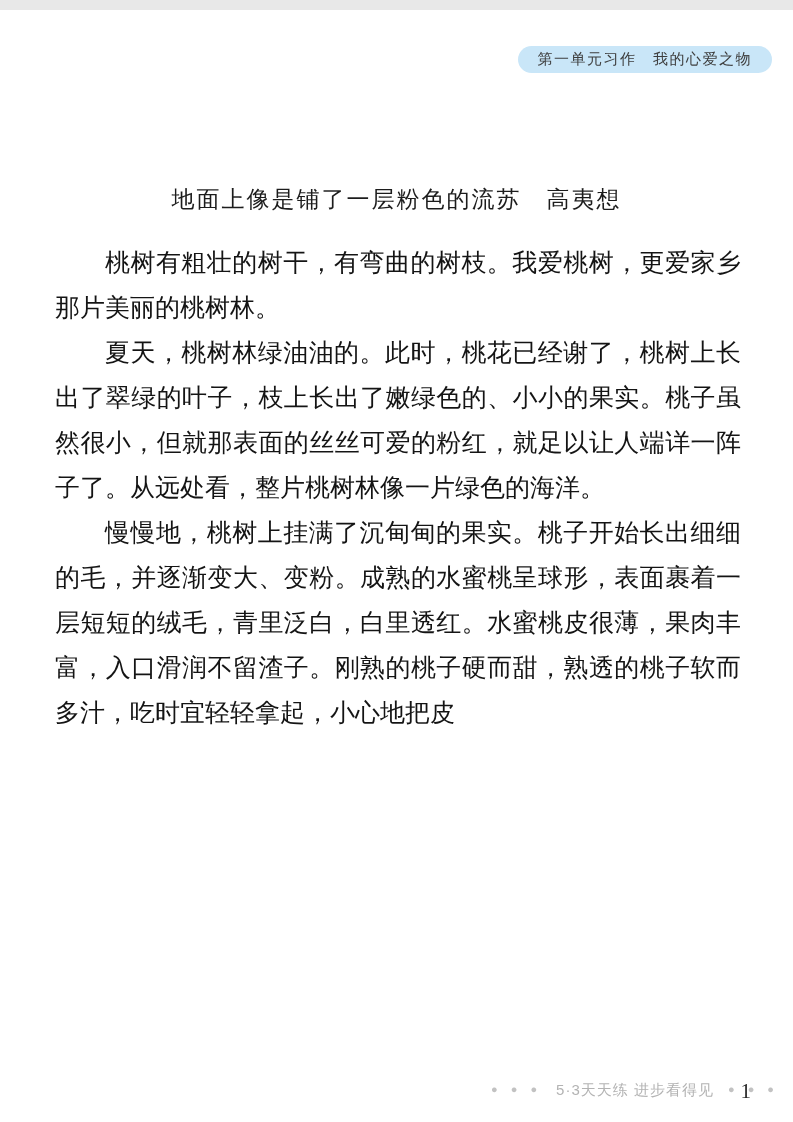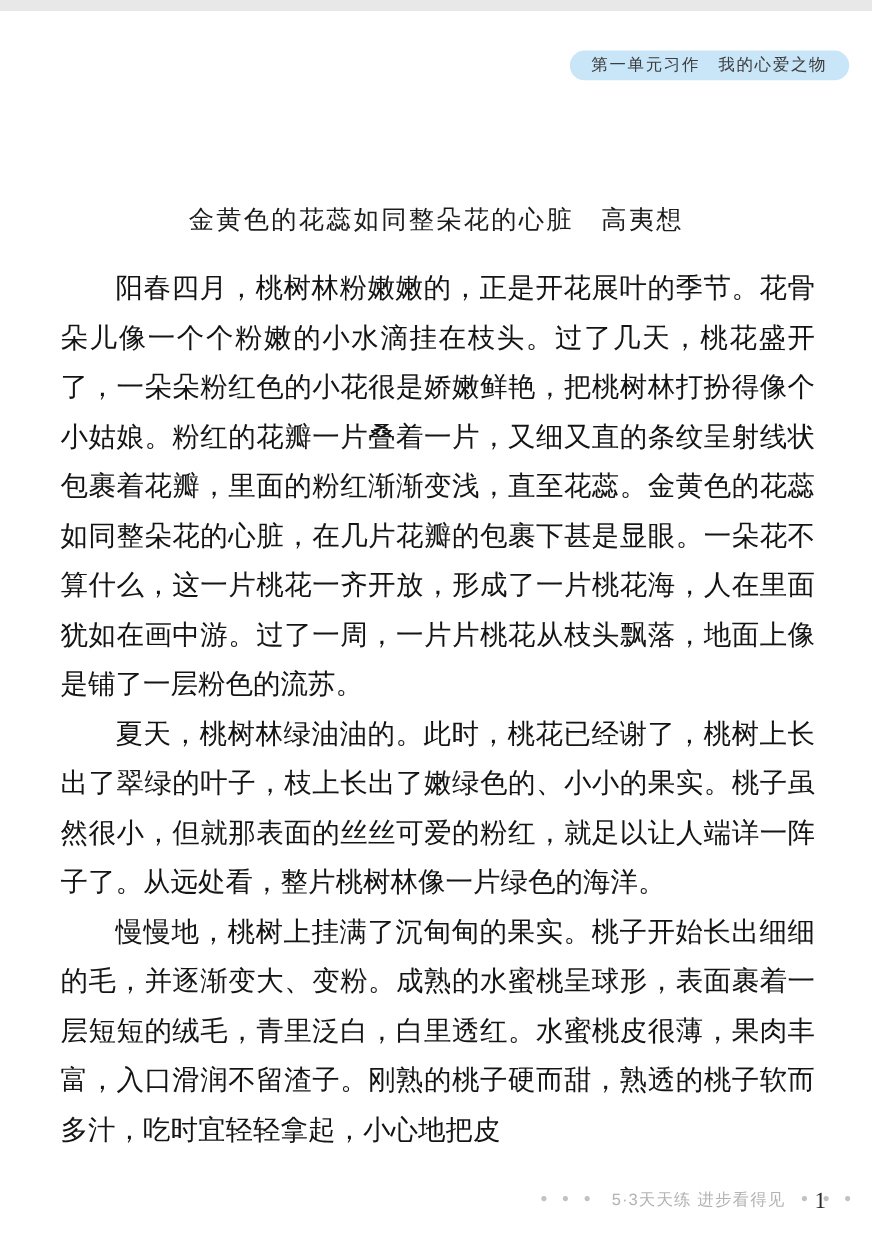--- a/index.html
+++ b/index.html
@@ -125,24 +125,24 @@
   }
 </style>
 </head>
 <body>
 
 <div class="page">
 
   <div class="unit-badge">第一单元习作　我的心爱之物</div>
 
 
-  <div class="byline">金黄色的花蕊如同整朵花的心脏　高夷想</div>
+  <div class="byline">地面上像是铺了一层粉色的流苏　高夷想</div>
 
   <div class="article">
-    <p>阳春四月，桃树林粉嫩嫩的，正是开花展叶的季节。花骨朵儿像一个个粉嫩的小水滴挂在枝头。过了几天，桃花盛开了，一朵朵粉红色的小花很是娇嫩鲜艳，把桃树林打扮得像个小姑娘。粉红的花瓣一片叠着一片，又细又直的条纹呈射线状包裹着花瓣，里面的粉红渐渐变浅，直至花蕊。金黄色的花蕊如同整朵花的心脏，在几片花瓣的包裹下甚是显眼。一朵花不算什么，这一片桃花一齐开放，形成了一片桃花海，人在里面犹如在画中游。过了一周，一片片桃花从枝头飘落，地面上像是铺了一层粉色的流苏。</p>
+    <p>桃树有粗壮的树干，有弯曲的树枝。我爱桃树，更爱家乡那片美丽的桃树林。</p>
     <p>夏天，桃树林绿油油的。此时，桃花已经谢了，桃树上长出了翠绿的叶子，枝上长出了嫩绿色的、小小的果实。桃子虽然很小，但就那表面的丝丝可爱的粉红，就足以让人端详一阵子了。从远处看，整片桃树林像一片绿色的海洋。</p>
     <p>慢慢地，桃树上挂满了沉甸甸的果实。桃子开始长出细细的毛，并逐渐变大、变粉。成熟的水蜜桃呈球形，表面裹着一层短短的绒毛，青里泛白，白里透红。水蜜桃皮很薄，果肉丰富，入口滑润不留渣子。刚熟的桃子硬而甜，熟透的桃子软而多汁，吃时宜轻轻拿起，小心地把皮</p>
   </div>
 
   <div class="footer-brand">
     <span class="dots">● ● ●</span><span>5·3天天练 进步看得见</span><span class="dots">● ● ●</span>
   </div>
 
   <div class="page-number">1</div>
 

